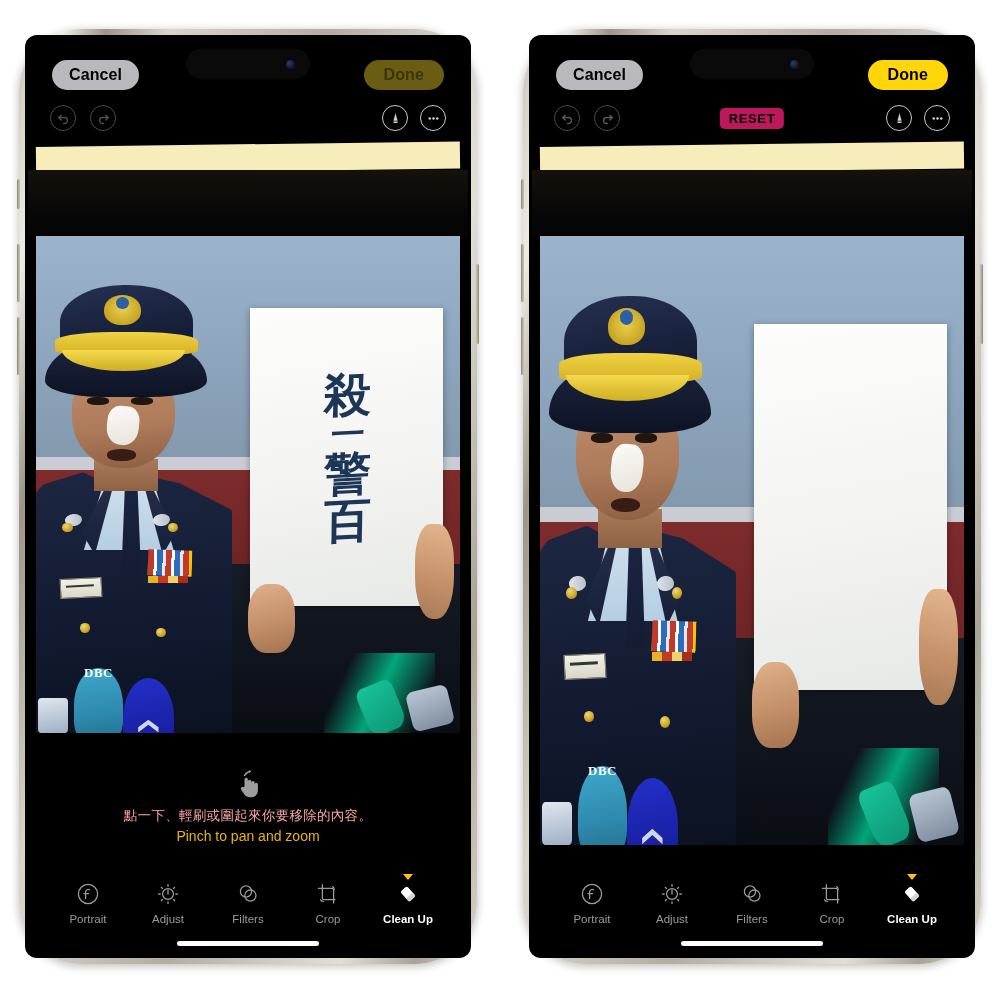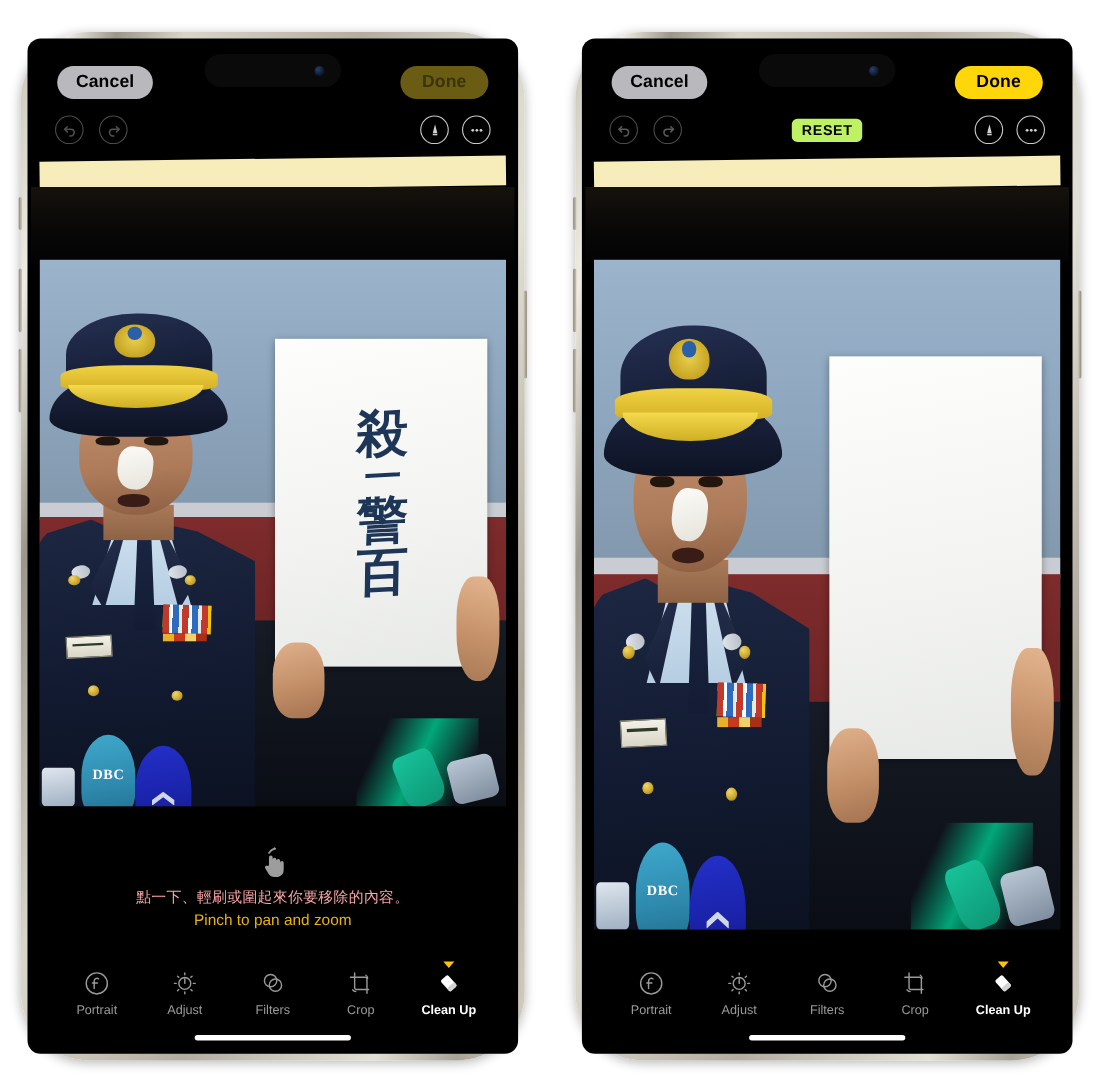--- a/index.html
+++ b/index.html
@@ -118,21 +118,21 @@
 
   .circ {
     width: 26px; height: 26px; border-radius: 50%;
     border: 1.4px solid #4a4a4a;
     display: flex; align-items: center; justify-content: center;
   }
   .circ.bright { border-color: #c9c9c9; }
   .circ svg { display: block; }
 
   .reset-chip {
-    background: #bef264; color: #000;
+    background: #be185d; color: #000;
     font-size: 13px; font-weight: 700;
     letter-spacing: .6px;
     padding: 3px 9px; border-radius: 5px;
     border: none;
   }
 
   
   .photo-wrap {
     position: relative;
     flex: 1 1 auto;
@@ -349,21 +349,21 @@
   }
 
   
   .mic {
     position: absolute; z-index: 4;
     border-radius: 50% 50% 30% 30%;
   }
   .mic-cyan {
     left: 9%; bottom: -2%; width: 11.5%; height: 15%;
     background: linear-gradient(170deg,#3fa8cc 0%,#2e8aae 60%,#226f8e 100%);
-    display: flex; align-items: center; justify-content: center;
+    display: flex; align-items: flex-start; justify-content: center;
   }
   .mic-cyan span {
     color: #ffffff; font-family: "Liberation Serif", serif;
     font-size: 13px; font-weight: 700; letter-spacing: .5px;
     margin-top: -6%;
   }
   .mic-blue {
     left: 20.5%; bottom: -5%; width: 12%; height: 16%;
     background: linear-gradient(170deg,#2330c9 0%,#1a22a8 60%,#141a85 100%);
   }

